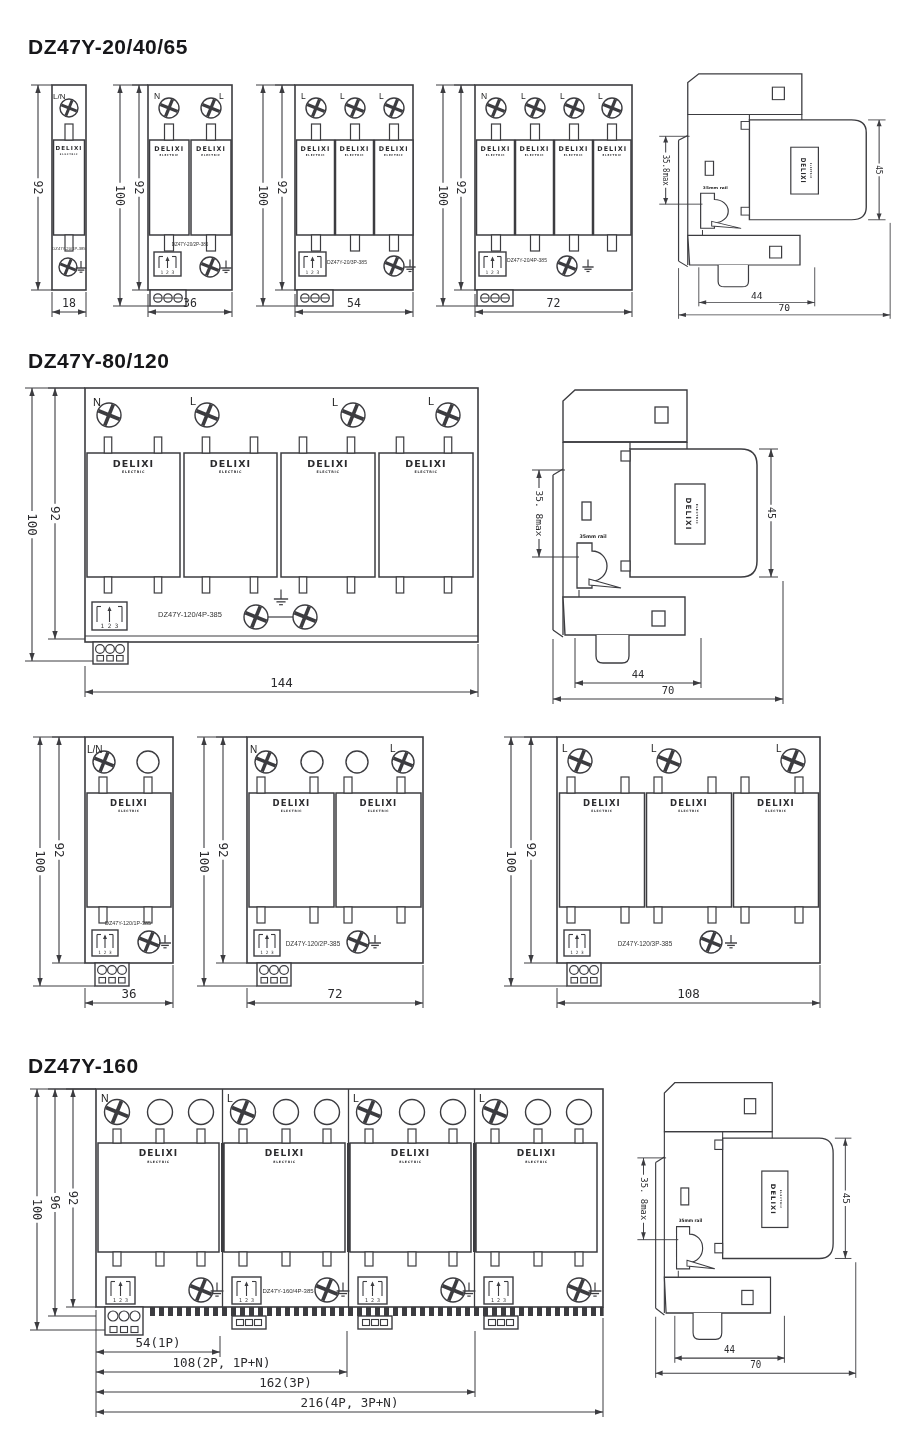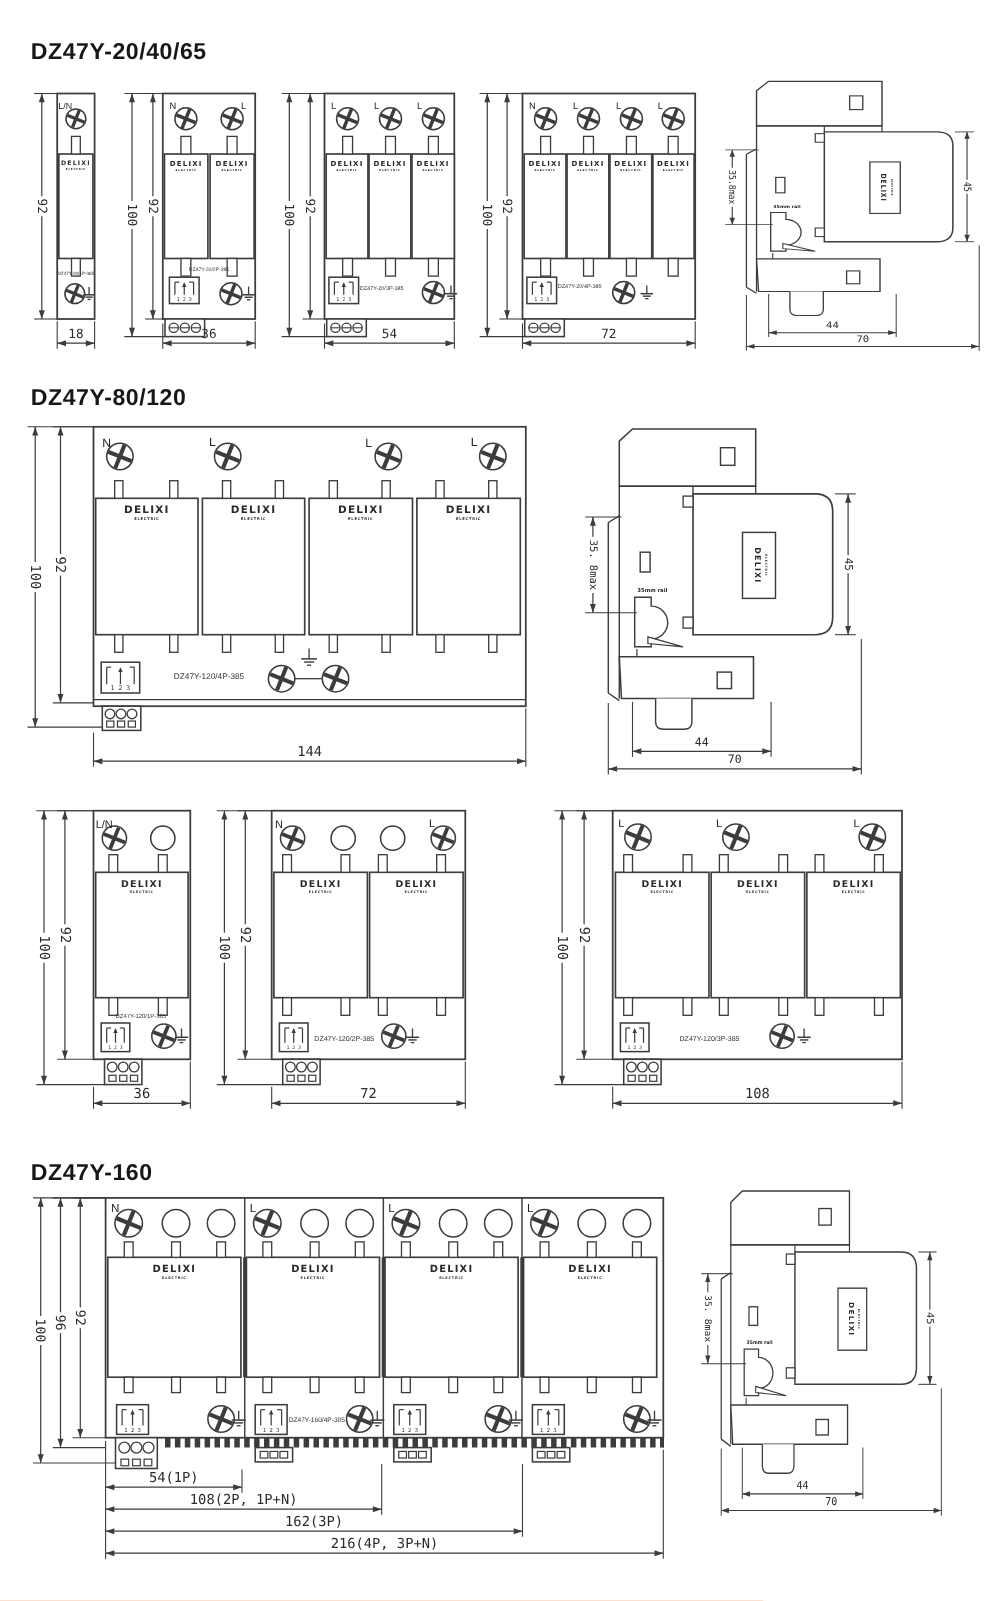--- a/index.html
+++ b/index.html
@@ -1,16 +1,16 @@
 <!DOCTYPE html>
 <html><head>
 <meta charset="utf-8">
 <style>
   html,body{margin:0;padding:0;background:#fff;}
-  .page{position:relative;width:900px;height:1455px;background:#f97316;overflow:hidden;}
+  .page{position:relative;width:900px;height:1455px;background:#7dd3fc;overflow:hidden;}
   svg{display:block;}
   svg text{fill:#26262a;}
   .t-title{font-family:"Liberation Sans",sans-serif;font-weight:700;letter-spacing:.5px;fill:#17171a;}
   .t-dim{font-family:"DejaVu Sans Mono",monospace;fill:#2b2b2e;}
   .t-term{font-family:"Liberation Sans",sans-serif;fill:#222;}
   .t-model{font-family:"Liberation Sans",sans-serif;fill:#333;}
   .t-logo{font-family:"DejaVu Sans",sans-serif;font-weight:700;letter-spacing:1.1px;fill:#2b2b2e;}
   .t-logosub{font-family:"DejaVu Sans",sans-serif;font-weight:700;letter-spacing:.7px;fill:#2b2b2e;}
   .t-note{font-family:"DejaVu Sans",sans-serif;font-weight:700;fill:#222;}
   .t-digits{font-family:"DejaVu Sans Mono",monospace;fill:#333;}

